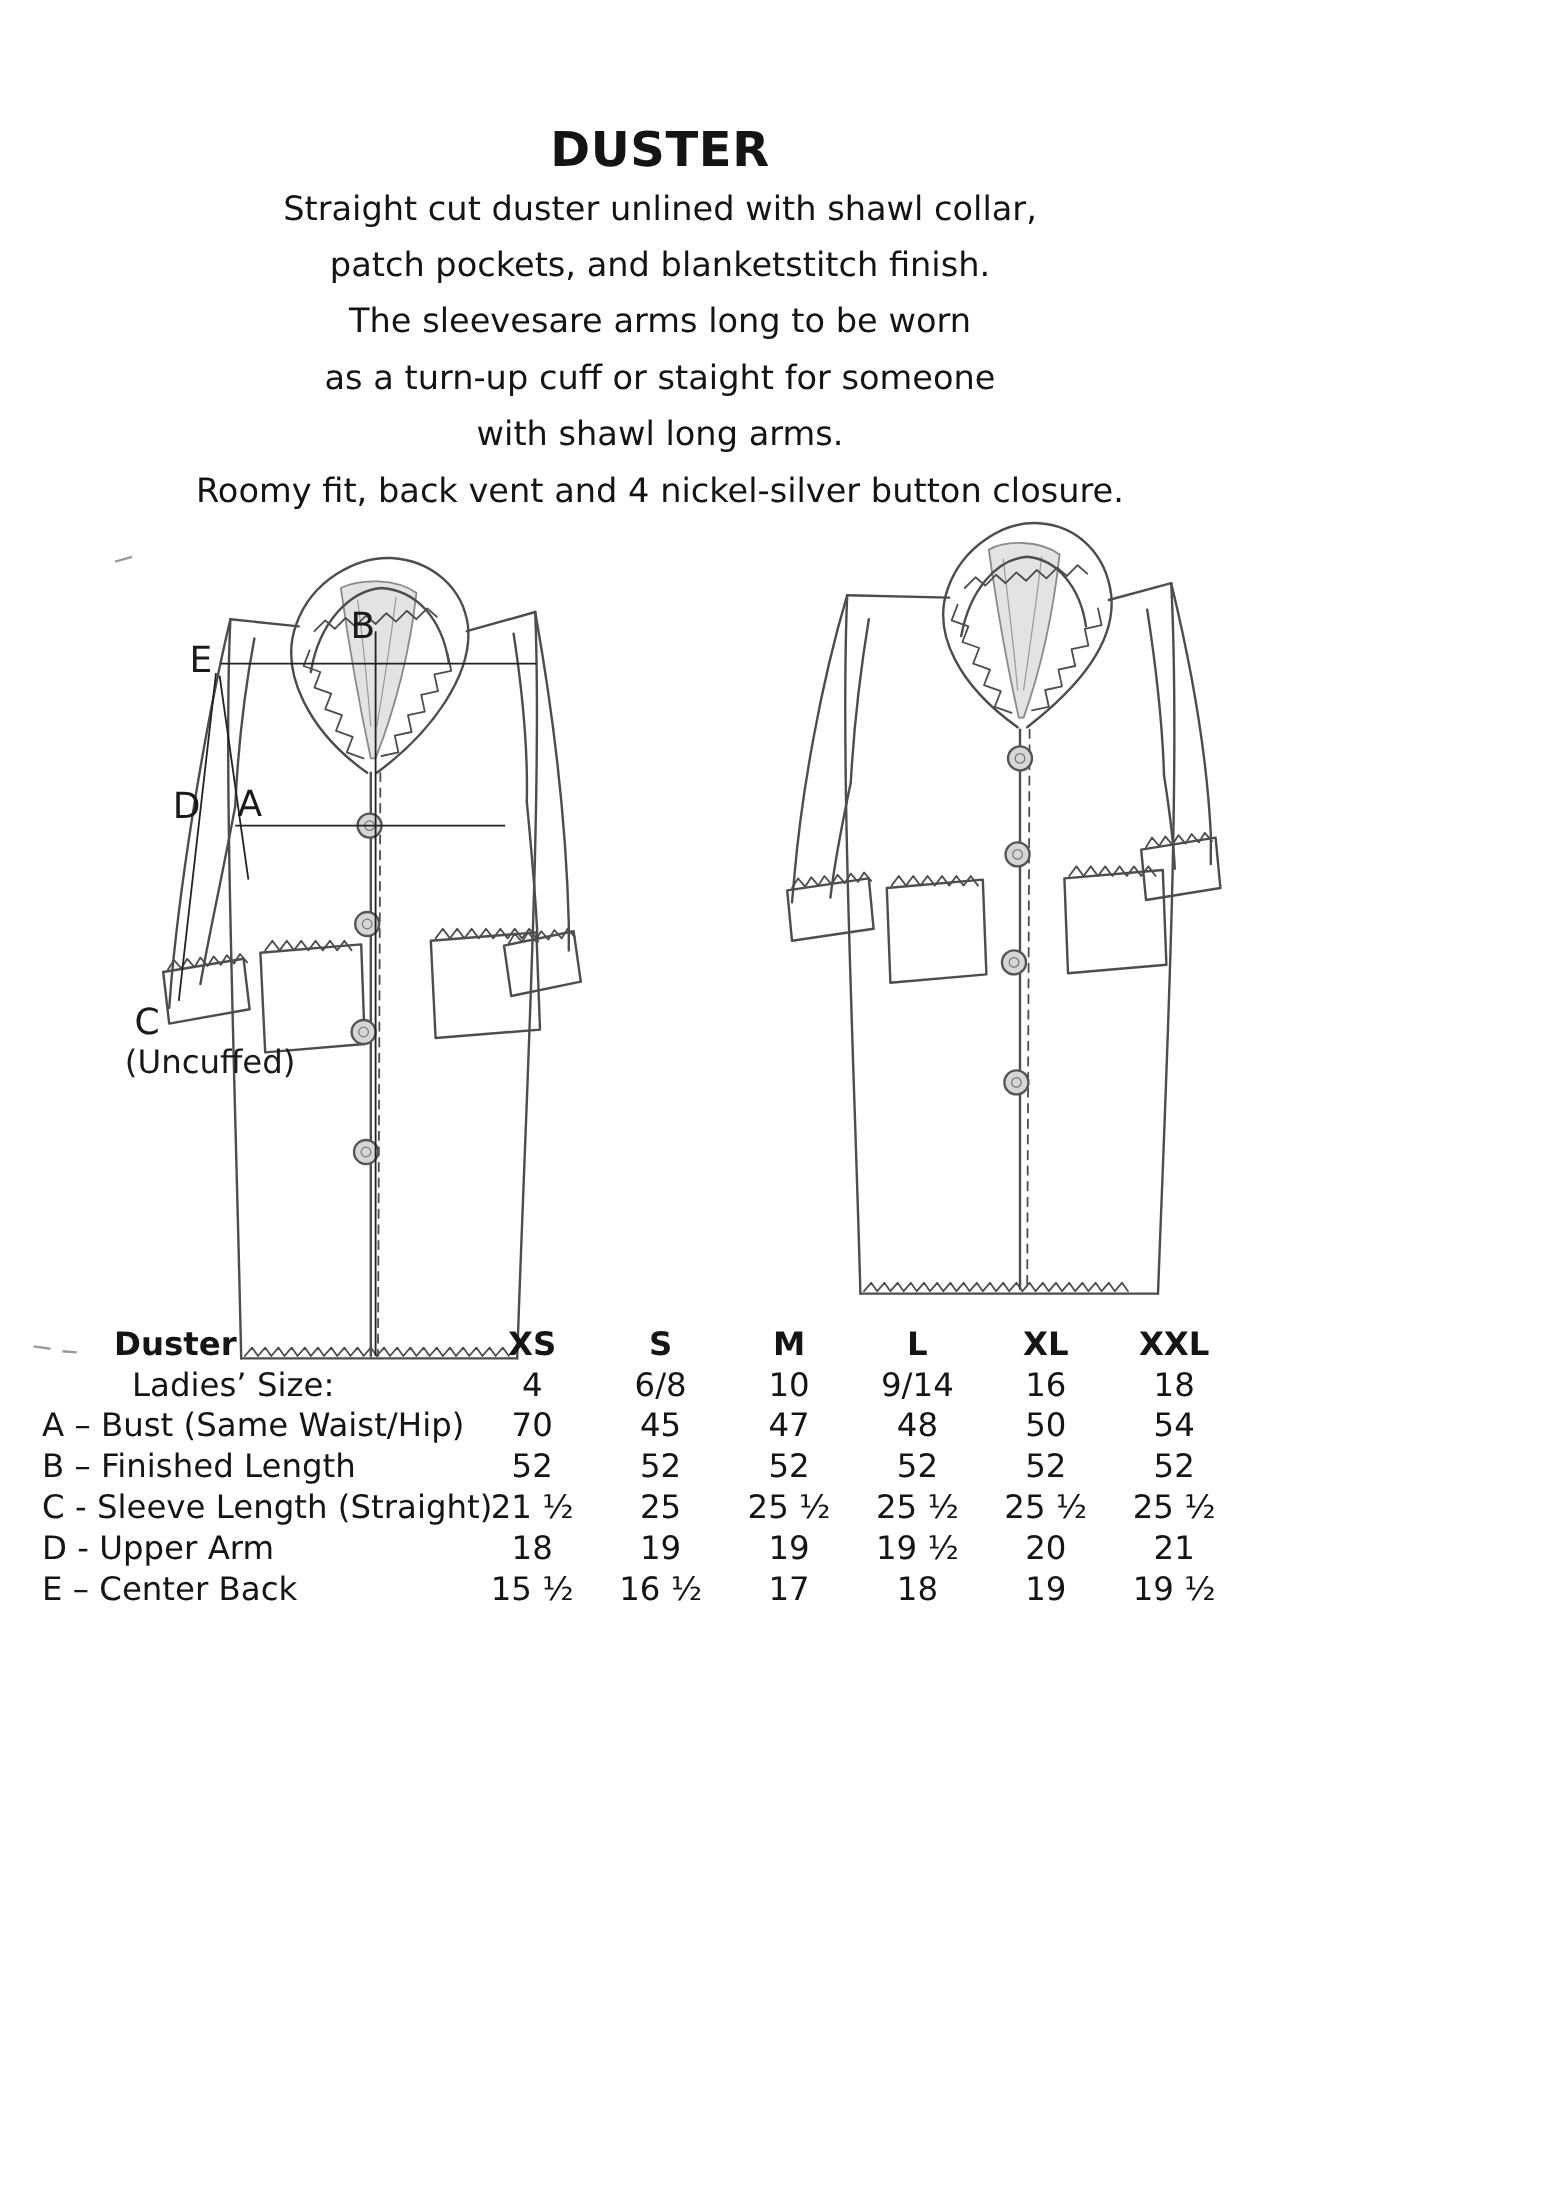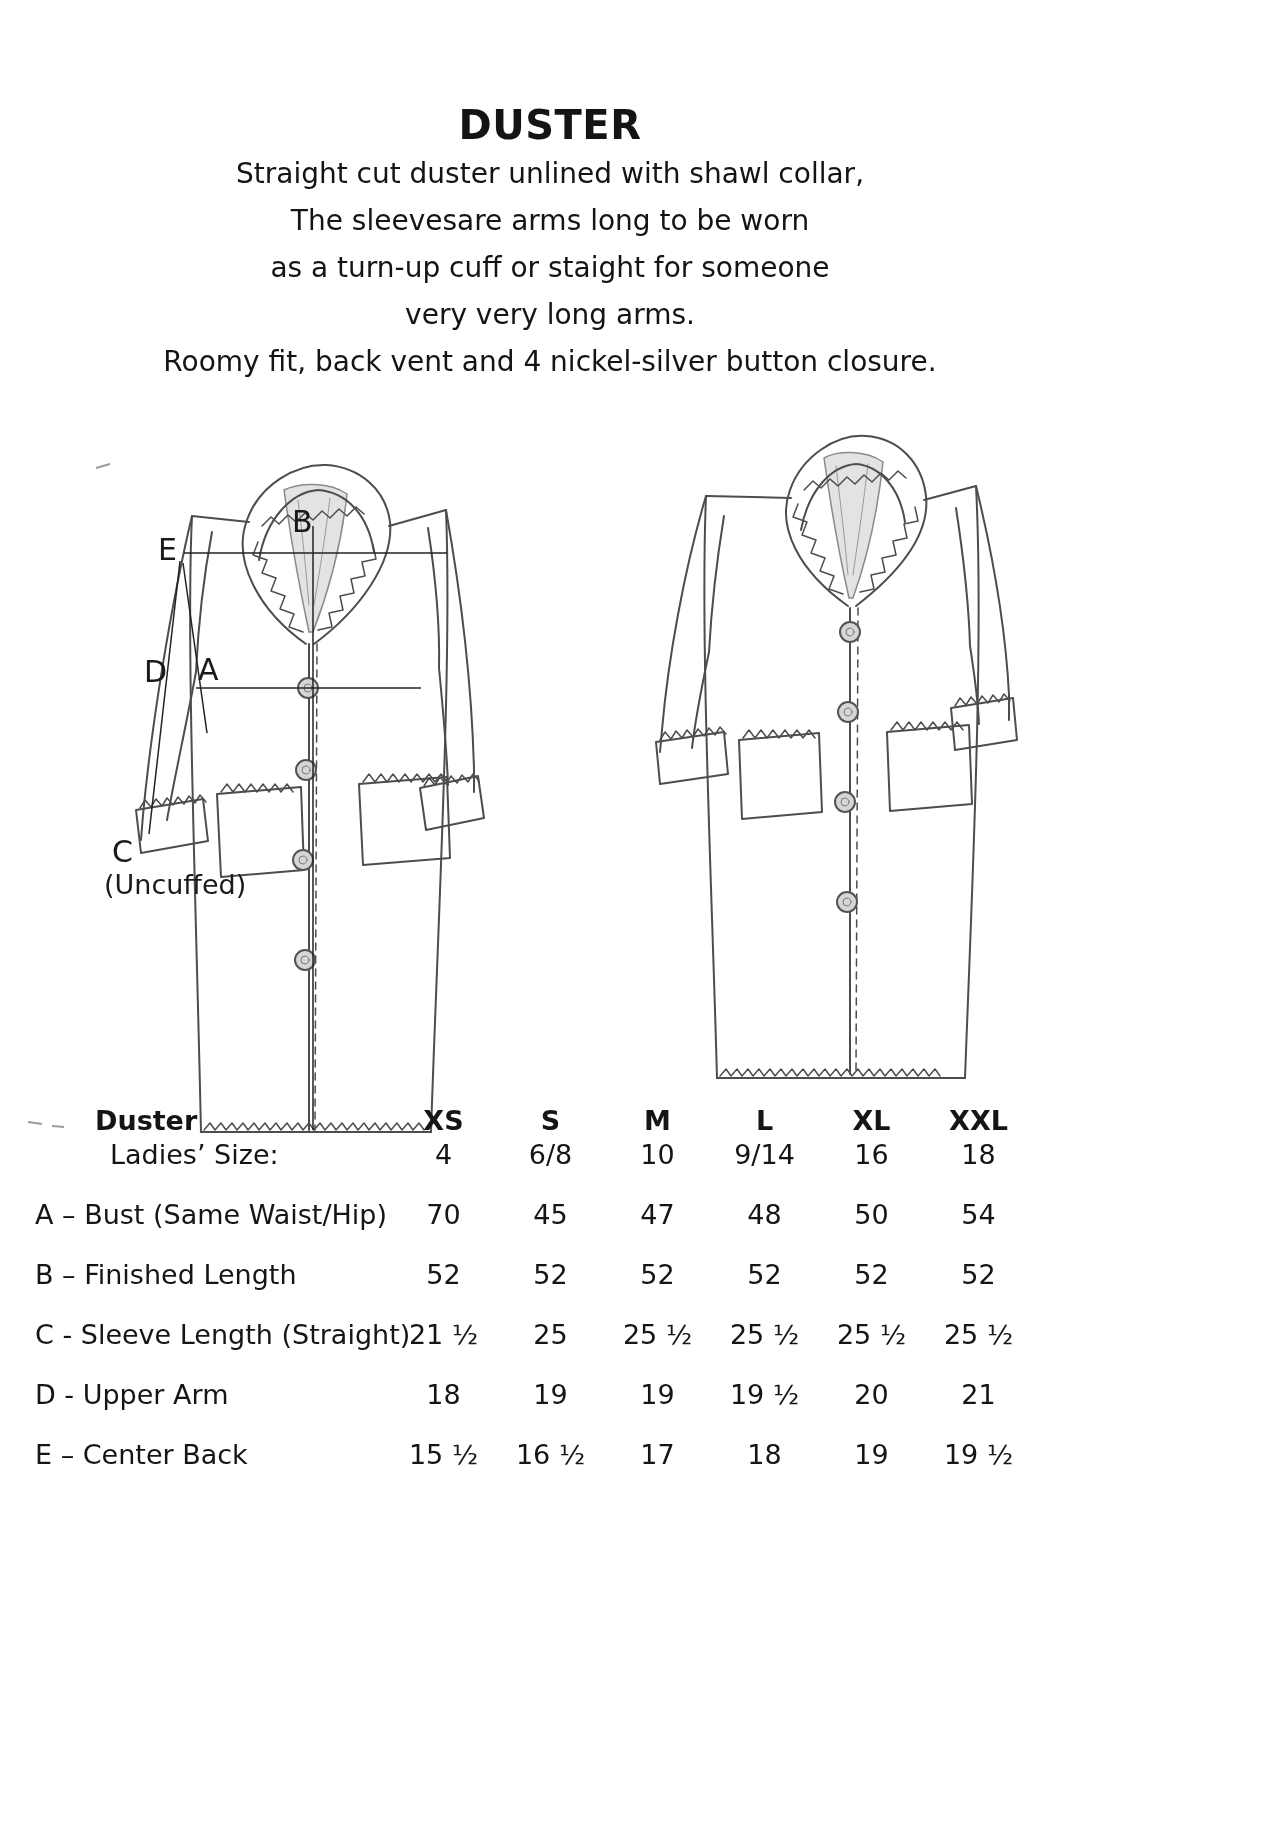--- a/index.html
+++ b/index.html
@@ -18,33 +18,34 @@
   .diagram text { font-family:"DejaVu Sans","Liberation Sans",sans-serif; font-size:30px; fill:#1a1a1a; }
   .diagram text.small-label { font-size:27px; }
 
   .size-table { position:absolute; top:1105px; left:35px; width:1040px; font-size:27px; color:#151515; }
   .t-row { display:grid; grid-template-columns:355px repeat(6,107px); align-items:baseline; height:34px; }
   .t-row.head { font-weight:bold; }
   .cell.num { text-align:center; white-space:nowrap; }
   .cell.rowlabel { white-space:nowrap; }
   .duster-label { padding-left:60px; }
   .ladies-label { padding-left:75px; }
-  .data-row { margin-top:26px; }
+  .data-row { }
 </style>
 </head>
 <body>
 
 <div class="page">
 
   <div class="header">
     <div class="title">DUSTER</div>
     <div class="desc-line">Straight cut duster unlined with shawl collar,</div>
+    <div class="desc-line">patch pockets, and blanketstitch finish.</div>
     <div class="desc-line">The sleevesare arms long to be worn</div>
     <div class="desc-line">as a turn-up cuff or staight for someone</div>
-    <div class="desc-line">very very long arms.</div>
+    <div class="desc-line">with shawl long arms.</div>
     <div class="desc-line">Roomy fit, back vent and 4 nickel-silver button closure.</div>
   </div>
 
   <div class="diagram">
     <svg width="1284" height="730" viewBox="0 0 1284 730">
 
       <g stroke="#9a9a9a" stroke-width="2" fill="none">
         <path d="M96 48 L110 44"></path>
         <path d="M28 702 l14 2"></path>
         <path d="M52 706 l12 1"></path>

